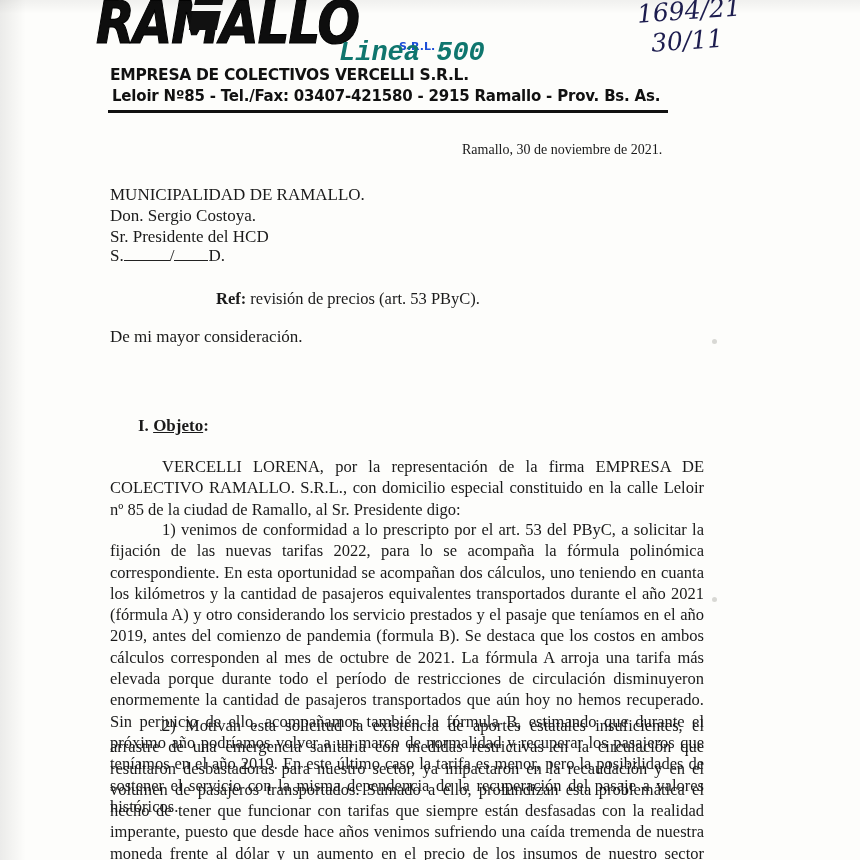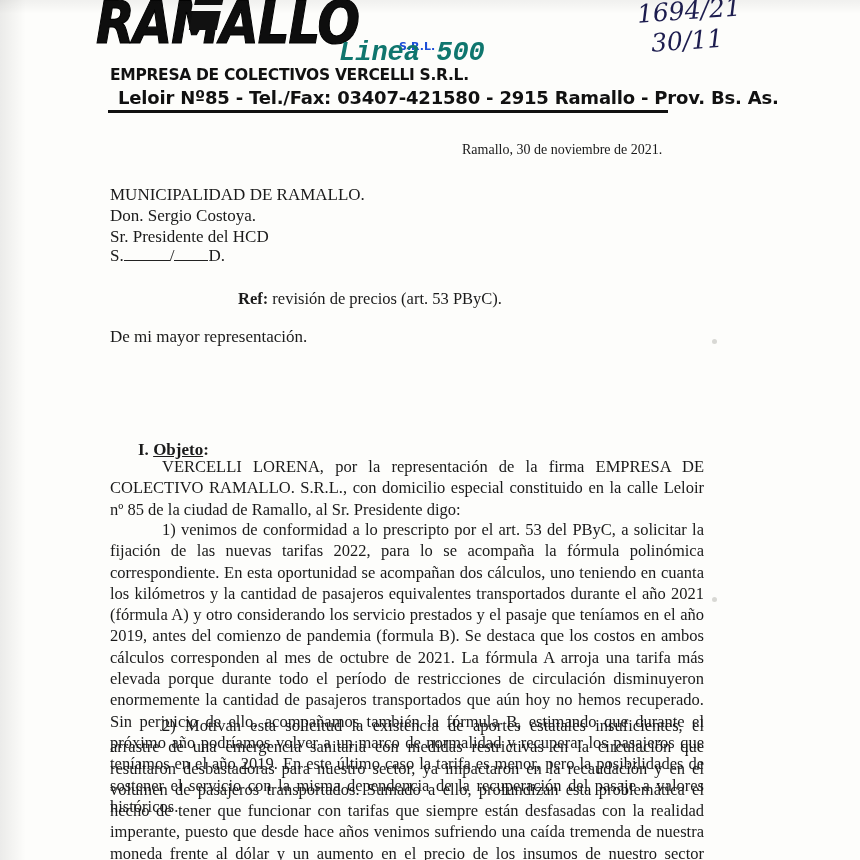--- a/index.html
+++ b/index.html
@@ -103,25 +103,25 @@
     font-family: "DejaVu Sans", sans-serif;
     font-weight: bold;
     font-size: 15.5px;
     letter-spacing: -0.3px;
     color: #111;
     white-space: nowrap;
   }
 
   .address-line {
     position: absolute;
-    left: 118px;
+    left: 112px;
     top: 87px;
     font-family: "DejaVu Sans", sans-serif;
     font-weight: bold;
-    font-size: 18px;
+    font-size: 15px;
     letter-spacing: -0.2px;
     color: #111;
     white-space: nowrap;
   }
 
   .rule {
     position: absolute;
     left: 108px;
     top: 110px;
     width: 560px;
@@ -192,21 +192,20 @@
     width: 34px;
   }
 
   .ref-line {
     position: absolute;
     left: 216px;
     top: 170px;
     font-size: 16.5px;
     font-weight: bold;
     white-space: nowrap;
-    margin-left: 22px;
   }
   .ref-line .ref-rest { font-weight: normal; }
 
   .salutation {
     position: absolute;
     left: 110px;
     top: 208px;
     font-size: 17px;
     white-space: nowrap;
   }
@@ -220,21 +219,20 @@
     line-height: 21.3px;
   }
   .para .ind { display: inline-block; width: 52px; }
 
   .heading-objeto {
     position: absolute;
     left: 138px;
     top: 297px;
     font-size: 17px;
     font-weight: bold;
-    margin-top: 24px;
   }
   .heading-objeto .u { text-decoration: underline; }
 
   #p1 { top: 338px; }
   #p2 { top: 401px; }
   #p3 { top: 597px; }
 
   
   .punch {
     position: absolute;
@@ -291,21 +289,21 @@
     </div>
 
     <div class="sd-line">
       <span>S.</span><span class="u1"></span><span>/</span><span class="u2"></span><span>D.</span>
     </div>
 
     <div class="ref-line">
       <span>Ref:</span><span class="ref-rest"> revisión de precios (art. 53 PByC).</span>
     </div>
 
-    <div class="salutation">De mi mayor representación.</div>
+    <div class="salutation">De mi mayor consideración.</div>
 
     <div class="para" id="p1">
       <span class="ind"></span><span>VERCELLI LORENA, por la representación de la firma EMPRESA DE COLECTIVO RAMALLO. S.R.L., con domicilio especial constituido en la calle Leloir nº 85 de la ciudad de Ramallo, al Sr. Presidente digo:</span>
     </div>
 
     <div class="heading-objeto">
       <span>I. </span><span class="u">Objeto</span><span>:</span>
     </div>
 
     <div class="para" id="p2">

